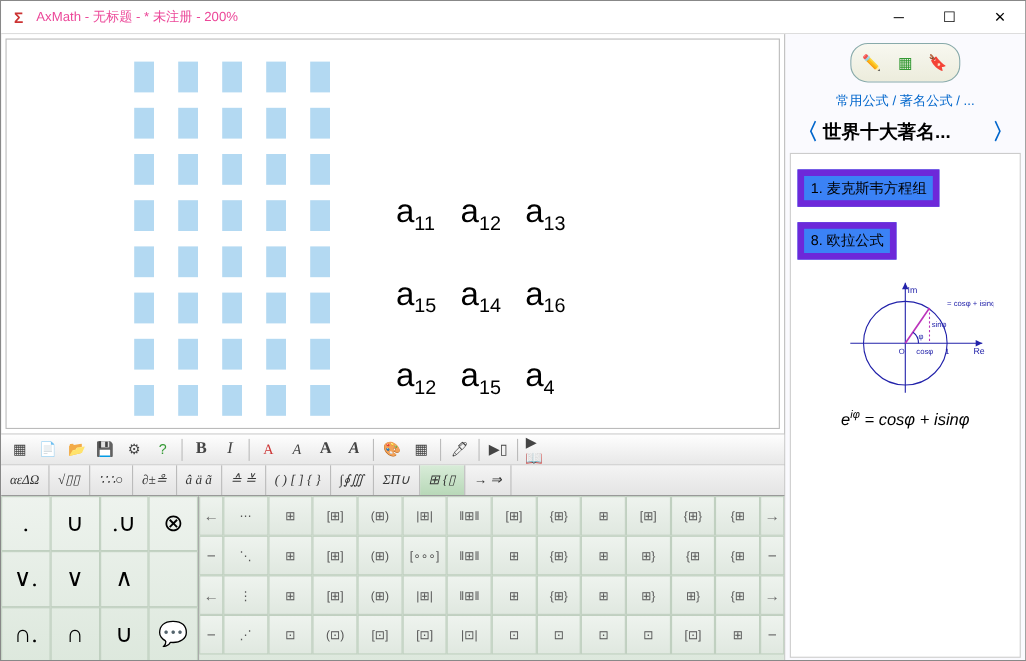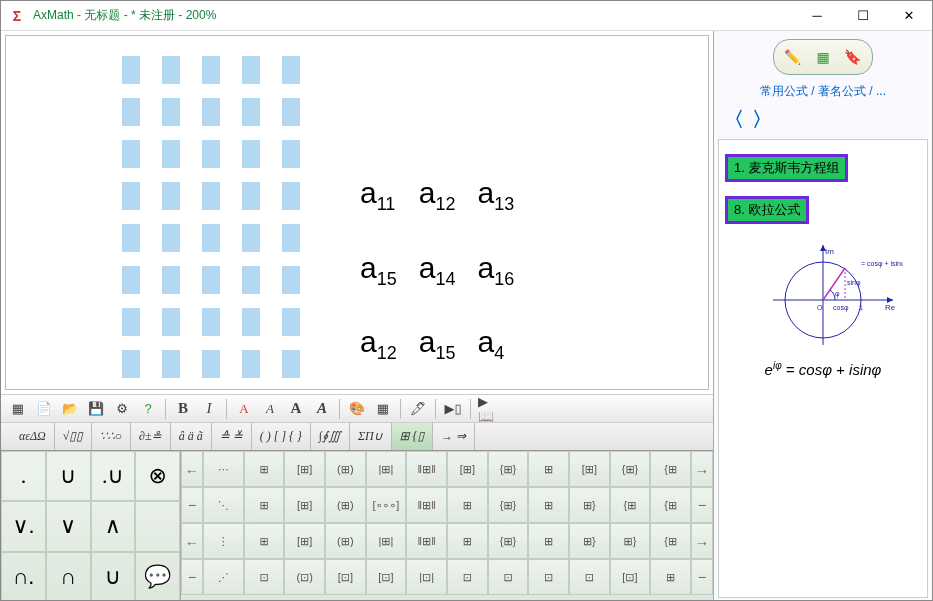--- a/index.html
+++ b/index.html
@@ -1,21 +1,21 @@
 <!DOCTYPE html>
 <html><head>
 <meta charset="utf-8">
 <style>
 * { margin:0; padding:0; box-sizing:border-box; font-family:"Microsoft YaHei","Segoe UI",sans-serif; }
 body { width:933px; height:601px; background:#fff; overflow:hidden; border:1px solid #888; }
 
 
 .titlebar { height:30px; display:flex; align-items:center; background:#fff; border-bottom:1px solid #ddd; }
 .titlebar .app-icon { width:20px; height:20px; margin:0 6px; display:flex; align-items:center; justify-content:center; color:#c33; font-weight:bold; font-size:14px; }
-.titlebar .title { flex:1; font-size:12px; color:#15803d; }
+.titlebar .title { flex:1; font-size:12px; color:#ec4899; }
 .titlebar .winbtns { display:flex; }
 .titlebar .winbtns div { width:46px; height:30px; display:flex; align-items:center; justify-content:center; font-size:13px; color:#000;}
 
 
 .main { display:flex; height:calc(601px - 30px); }
 .left { flex:1; display:flex; flex-direction:column; border-right:1px solid #aaa; }
 .right { width:218px; display:flex; flex-direction:column; background:#fafafe; }
 
 
 .editor { flex:1; background:#fff; position:relative; overflow:hidden; margin:4px; border:1px solid #bbb;}
@@ -26,41 +26,41 @@
 .matrix span sub{font-size:18px; vertical-align:sub;}
 
 
 .toolbar1 { height:28px; background:linear-gradient(#fefefe,#e8e8e8); border-top:1px solid #ccc; display:flex; align-items:center; padding:0 6px; gap:4px; }
 .tbtn { width:22px; height:22px; border:1px solid transparent; border-radius:3px; display:flex; align-items:center; justify-content:center; font-size:13px; color:#444; }
 .tsep{width:1px;height:20px;background:#bbb;margin:0 2px;}
 .tbtn.bold{font-weight:bold;font-family:serif;font-size:15px;}
 .tbtn.italic{font-style:italic;font-family:serif;font-size:15px;}
 
 
-.tabstrip { height:28px; background:linear-gradient(#f4f4f4,#e4e4e4); display:flex; border-top:1px solid #ccc;padding-left:10px; }
+.tabstrip { height:28px; background:linear-gradient(#f4f4f4,#e4e4e4); display:flex; border-top:1px solid #ccc; }
 .tab { padding:3px 8px; font-size:12px; color:#333; border-right:1px solid #bbb; display:flex; align-items:center; font-family:serif; font-style:italic;}
 .tab.active{ background:linear-gradient(#d8ecd8,#b8d8b8); }
 
 
 .lower { height:152px; display:flex; background:linear-gradient(#eef3ee,#dde8dd); border-top:1px solid #999; }
 .lower-left { width:180px; display:grid; grid-template-columns:repeat(4,1fr); grid-template-rows:repeat(3,1fr); border-right:1px solid #aaa;}
 .lower-left .cell{ display:flex; align-items:center; justify-content:center; font-size:22px; border:1px solid #c0d0c0; font-family:serif;}
 .lower-right { flex:1; overflow:auto; }
 .matrix-grid { display:grid; grid-template-columns:22px repeat(12,1fr) 22px; grid-auto-rows:36px; }
 .matrix-grid .cell{ border:1px solid #c0d0c0; display:flex; align-items:center; justify-content:center; font-size:11px; color:#555; background:linear-gradient(#eef3ee,#e0e8e0);}
 .matrix-grid .arrow{font-size:14px;color:#666;}
 
 
 .rtools { height:36px; margin:8px auto 4px; display:flex; gap:2px; border:1px solid #8aa; border-radius:16px; width:100px; align-items:center; justify-content:center; background:linear-gradient(#f8f8f0,#ececdc);}
 .rtools div{width:28px;height:24px;display:flex;align-items:center;justify-content:center;font-size:14px;}
 .rbreadcrumb{ font-size:12px; color:#06c; text-align:center; padding:4px 0; }
 .rnav{ display:flex; align-items:center; padding:2px 6px; font-size:17px; font-weight:bold; }
 .rnav .chev{color:#06c;font-size:20px;padding:0 4px;}
 .rcontent{ flex:1; overflow-y:auto; overflow-x:hidden; border:1px solid #ccc; margin:4px; background:#fff; padding:6px;}
-.section-title{ background:#22c55e; border:3px solid #6d28d9; font-size:13px; padding:2px 6px; margin:8px 0 6px; display:inline-block;}
+.section-title{ background:#3b82f6; border:6px solid #6d28d9; font-size:13px; padding:2px 6px; margin:8px 0 6px; display:inline-block;}
 .formula-img{ font-size:10px; font-family:serif; padding-left:12px; line-height:1.8; color:#22a;}
 .formula-img .brace{display:inline-block; border-left:1px solid #22a; padding-left:4px;}
 .euler-circle{width:120px;height:110px;margin:10px auto;position:relative;}
 .euler-eq{font-family:serif;font-size:15px;text-align:center;font-style:italic;}
 .euler-eq sup{font-size:10px;}
 </style>
 </head>
 <body>
 
 <div class="titlebar">
@@ -254,20 +254,21 @@
 
   <div class="right">
     <div class="rtools">
       <div>✏️</div>
       <div style="color:#393">▦</div>
       <div style="color:#c36">🔖</div>
     </div>
     <div class="rbreadcrumb">常用公式 / 著名公式 / ...</div>
     <div class="rnav">
       <span class="chev">〈</span>
+      <span style="flex:1">世界十大著名...</span>
       <span class="chev">〉</span>
     </div>
     <div class="rcontent">
       <div class="section-title">1. 麦克斯韦方程组</div>
       <div class="section-title">8. 欧拉公式</div>
       <div class="euler-circle">
         <svg width="140" height="110" viewBox="0 0 140 110">
           <line x1="10" y1="60" x2="130" y2="60" stroke="#22a" stroke-width="1"></line>
           <line x1="60" y1="5" x2="60" y2="105" stroke="#22a" stroke-width="1"></line>
           <polygon points="130,60 124,57 124,63" fill="#22a"></polygon>

